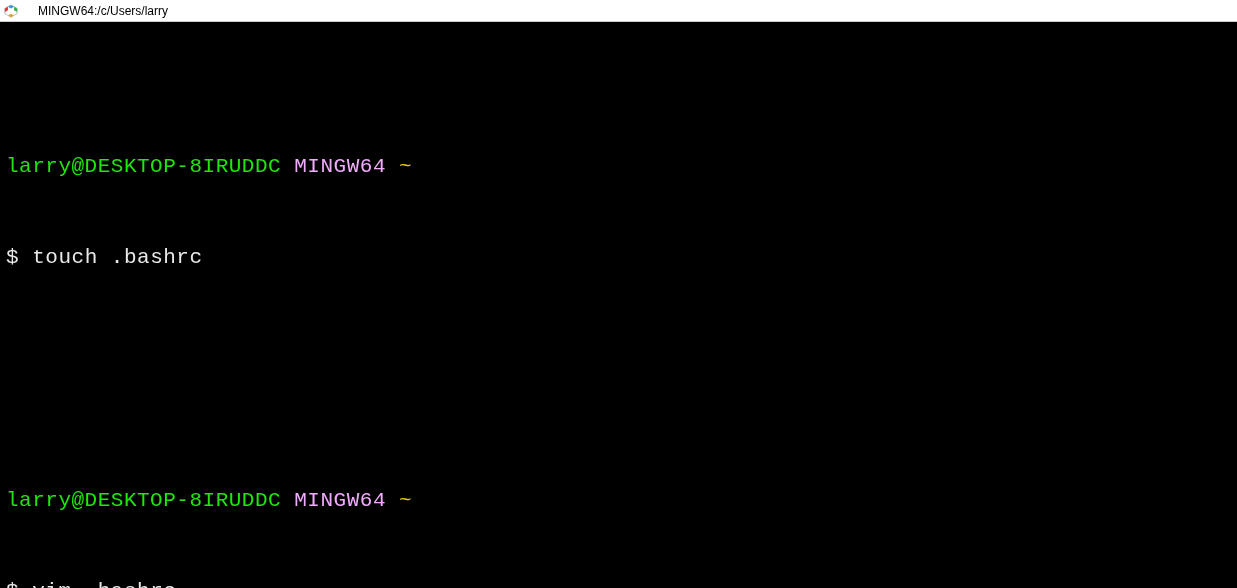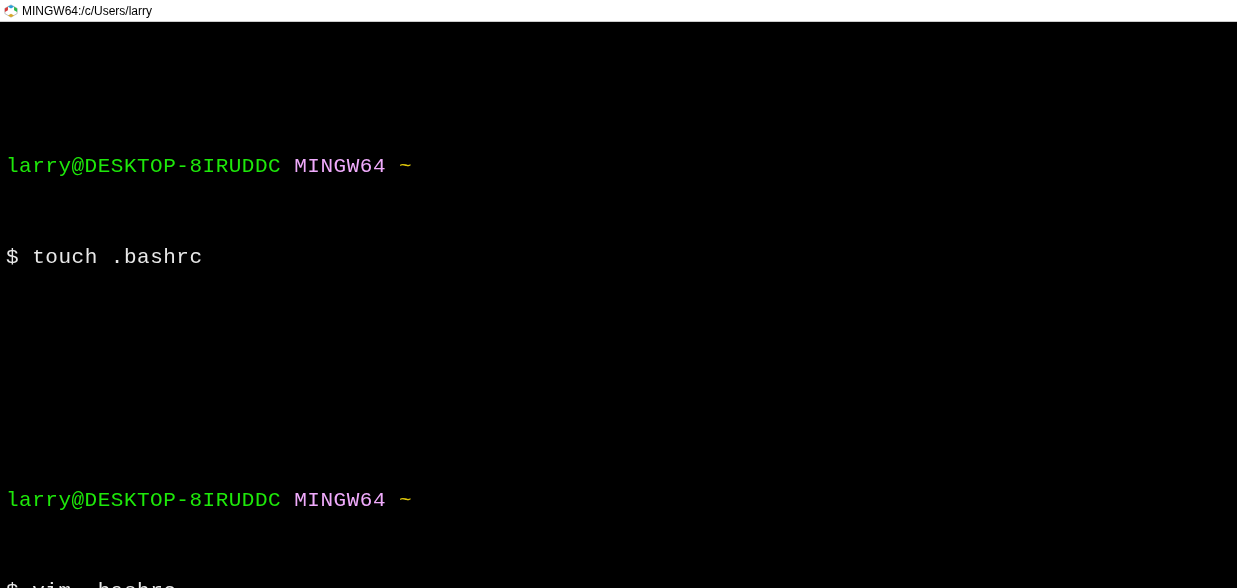--- a/index.html
+++ b/index.html
@@ -13,21 +13,21 @@
       background: #000;
       font-family: Consolas, 'Courier New', monospace;
       overflow: hidden;
     }
     .titlebar {
       height: 22px;
       background: #fff;
       display: flex;
       align-items: center;
       padding: 0 4px;
-      gap: 4px;
+      gap: 20px;
       border-bottom: 1px solid #ccc;
     }
     .app-icon {
       width: 14px;
       height: 14px;
       display: flex;
       align-items: center;
       justify-content: center;
     }
     .app-icon svg {

